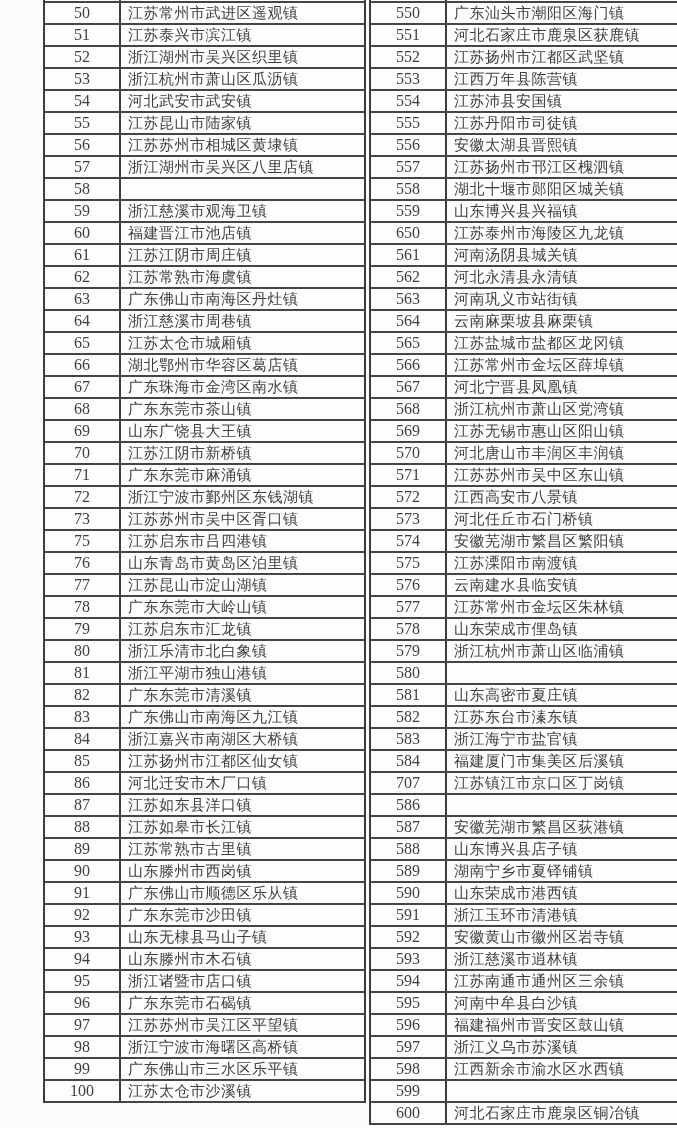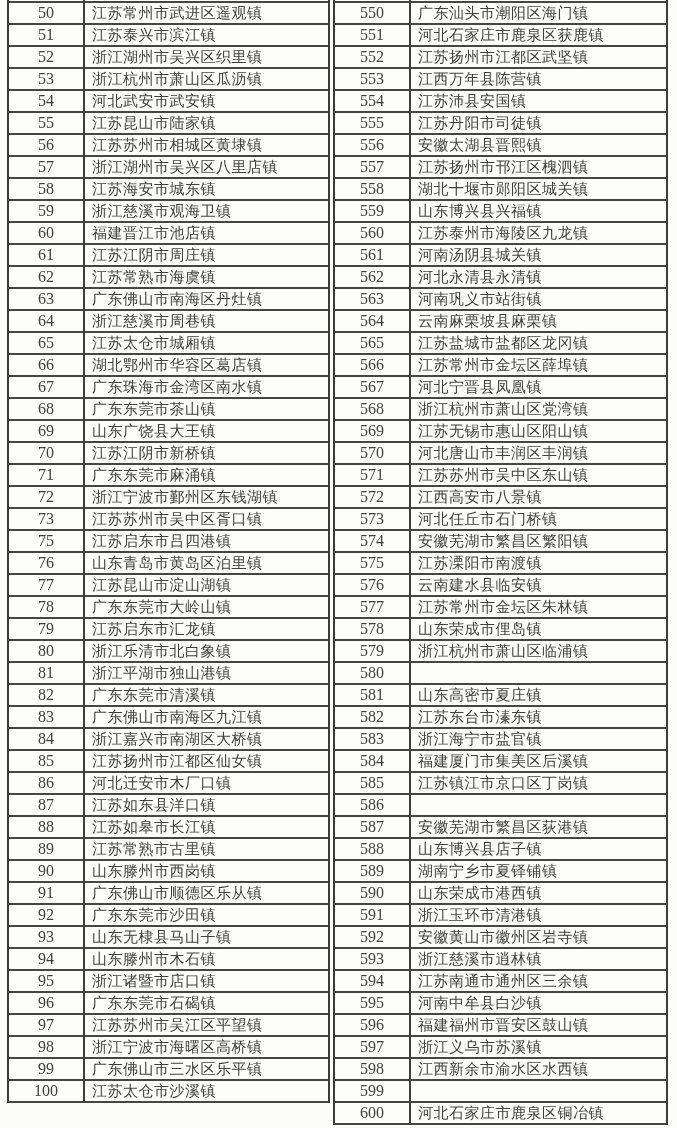--- a/index.html
+++ b/index.html
@@ -12,20 +12,21 @@
     overflow: hidden;
     background: #fcfcfa;
     font-family: "Liberation Serif", "DejaVu Serif", serif;
     color: #3f3f3f;
     position: relative;
   }
   .page {
     position: absolute;
     inset: 0;
     overflow: hidden;
+    margin-left: 36px;
   }
   .data-table {
     position: absolute;
     top: -19px;
     background: #fdfdfc;
     border-left: 2px solid #3c3c3c;
     border-right: 2px solid #3c3c3c;
     box-sizing: border-box;
   }
   .table-left  { left: 7px;   width: 323px; }
@@ -95,21 +96,20 @@
       <div class="row">
     <div class="cell cell-no">56</div>
     <div class="cell cell-name">江苏苏州市相城区黄埭镇</div>
   </div>
       <div class="row">
     <div class="cell cell-no">57</div>
     <div class="cell cell-name">浙江湖州市吴兴区八里店镇</div>
   </div>
       <div class="row">
     <div class="cell cell-no">58</div>
-    <div class="cell cell-name">江苏海安市城东镇</div>
   </div>
       <div class="row">
     <div class="cell cell-no">59</div>
     <div class="cell cell-name">浙江慈溪市观海卫镇</div>
   </div>
       <div class="row">
     <div class="cell cell-no">60</div>
     <div class="cell cell-name">福建晋江市池店镇</div>
   </div>
       <div class="row">
@@ -309,21 +309,21 @@
   </div>
       <div class="row">
     <div class="cell cell-no">558</div>
     <div class="cell cell-name">湖北十堰市郧阳区城关镇</div>
   </div>
       <div class="row">
     <div class="cell cell-no">559</div>
     <div class="cell cell-name">山东博兴县兴福镇</div>
   </div>
       <div class="row">
-    <div class="cell cell-no">560</div>
+    <div class="cell cell-no">650</div>
     <div class="cell cell-name">江苏泰州市海陵区九龙镇</div>
   </div>
       <div class="row">
     <div class="cell cell-no">561</div>
     <div class="cell cell-name">河南汤阴县城关镇</div>
   </div>
       <div class="row">
     <div class="cell cell-no">562</div>
     <div class="cell cell-name">河北永清县永清镇</div>
   </div>
@@ -408,21 +408,21 @@
   </div>
       <div class="row">
     <div class="cell cell-no">583</div>
     <div class="cell cell-name">浙江海宁市盐官镇</div>
   </div>
       <div class="row">
     <div class="cell cell-no">584</div>
     <div class="cell cell-name">福建厦门市集美区后溪镇</div>
   </div>
       <div class="row">
-    <div class="cell cell-no">585</div>
+    <div class="cell cell-no">707</div>
     <div class="cell cell-name">江苏镇江市京口区丁岗镇</div>
   </div>
       <div class="row">
     <div class="cell cell-no">586</div>
   </div>
       <div class="row">
     <div class="cell cell-no">587</div>
     <div class="cell cell-name">安徽芜湖市繁昌区荻港镇</div>
   </div>
       <div class="row">

